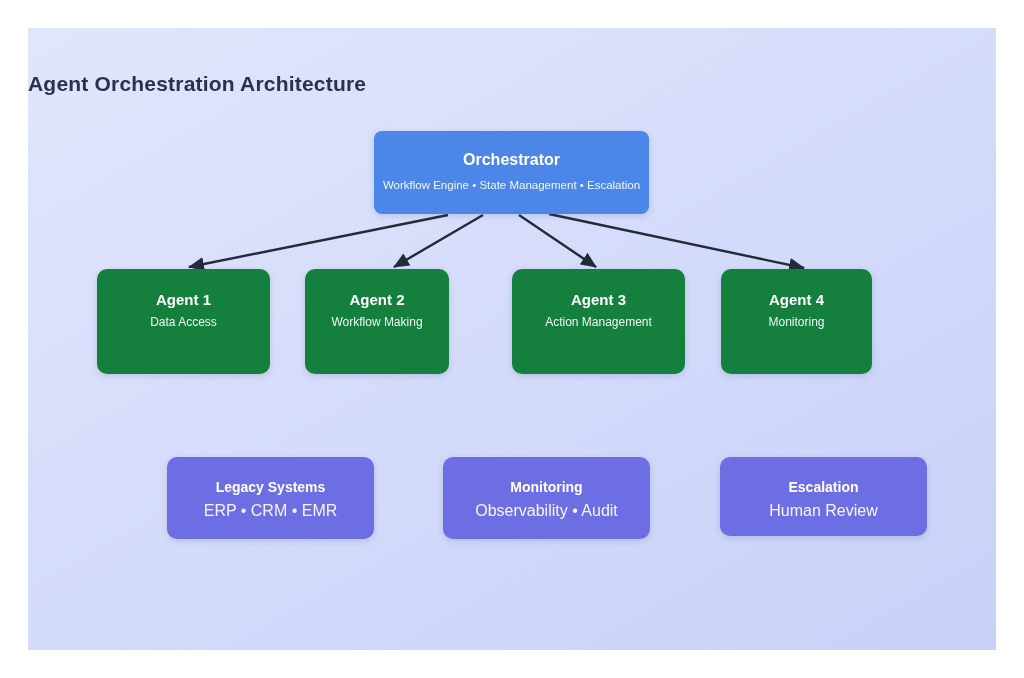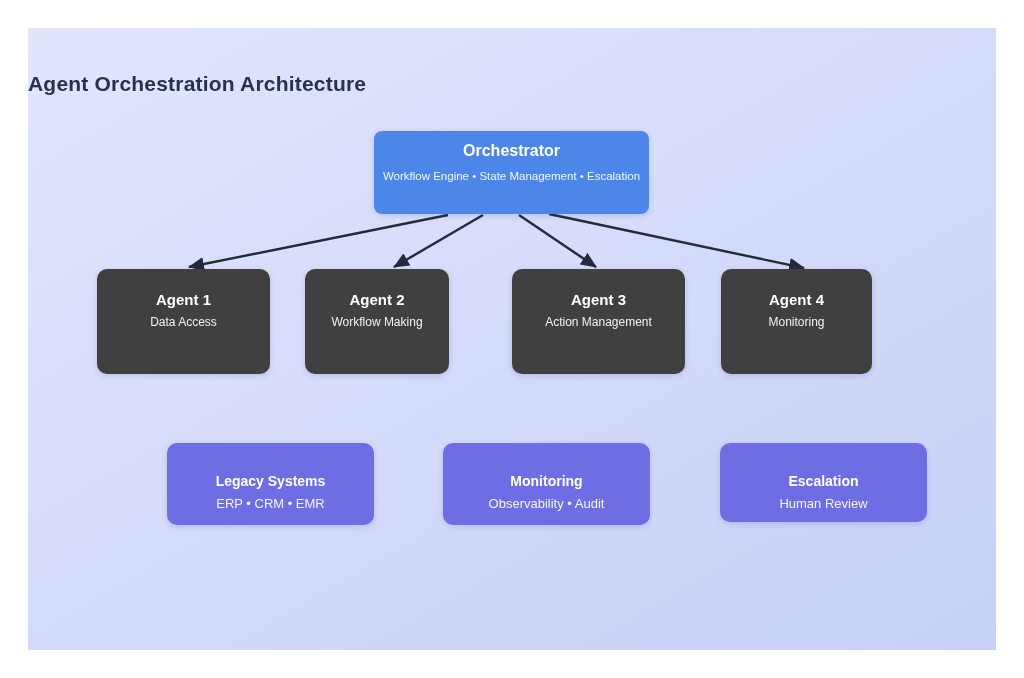--- a/index.html
+++ b/index.html
@@ -54,38 +54,39 @@
     font-weight: 700;
     line-height: 1;
   }
   .node-subtitle {
     color: rgba(255, 255, 255, 0.93);
     line-height: 1;
   }
   .node-blue {
     background: #4c86e8;
     border-radius: 8px;
-    padding-top: 12px;
+    padding-top: 21px;
   }
   .node-blue .node-title { font-size: 16px; margin-bottom: 12px; }
   .node-blue .node-subtitle { font-size: 11.5px; }
   .node-green {
-    background: #404040;
+    background: #15803d;
     border-radius: 10px;
     padding-top: 23px;
   }
   .node-green .node-title { font-size: 15px; margin-bottom: 9px; }
   .node-green .node-subtitle { font-size: 12px; }
   .node-purple {
     background: #6d6ee4;
     border-radius: 10px;
-    padding-top: 31px;
+    padding-top: 23px;
+    margin-top: 14px;
   }
   .node-purple .node-title { font-size: 14px; margin-bottom: 9px; }
-  .node-purple .node-subtitle { font-size: 13px; }
+  .node-purple .node-subtitle { font-size: 16px; }
 </style>
 </head>
 <body>
 
 <div class="stage">
   <div class="panel">
 
     <h1 class="diagram-title">Agent Orchestration Architecture</h1>
   </div>
 

